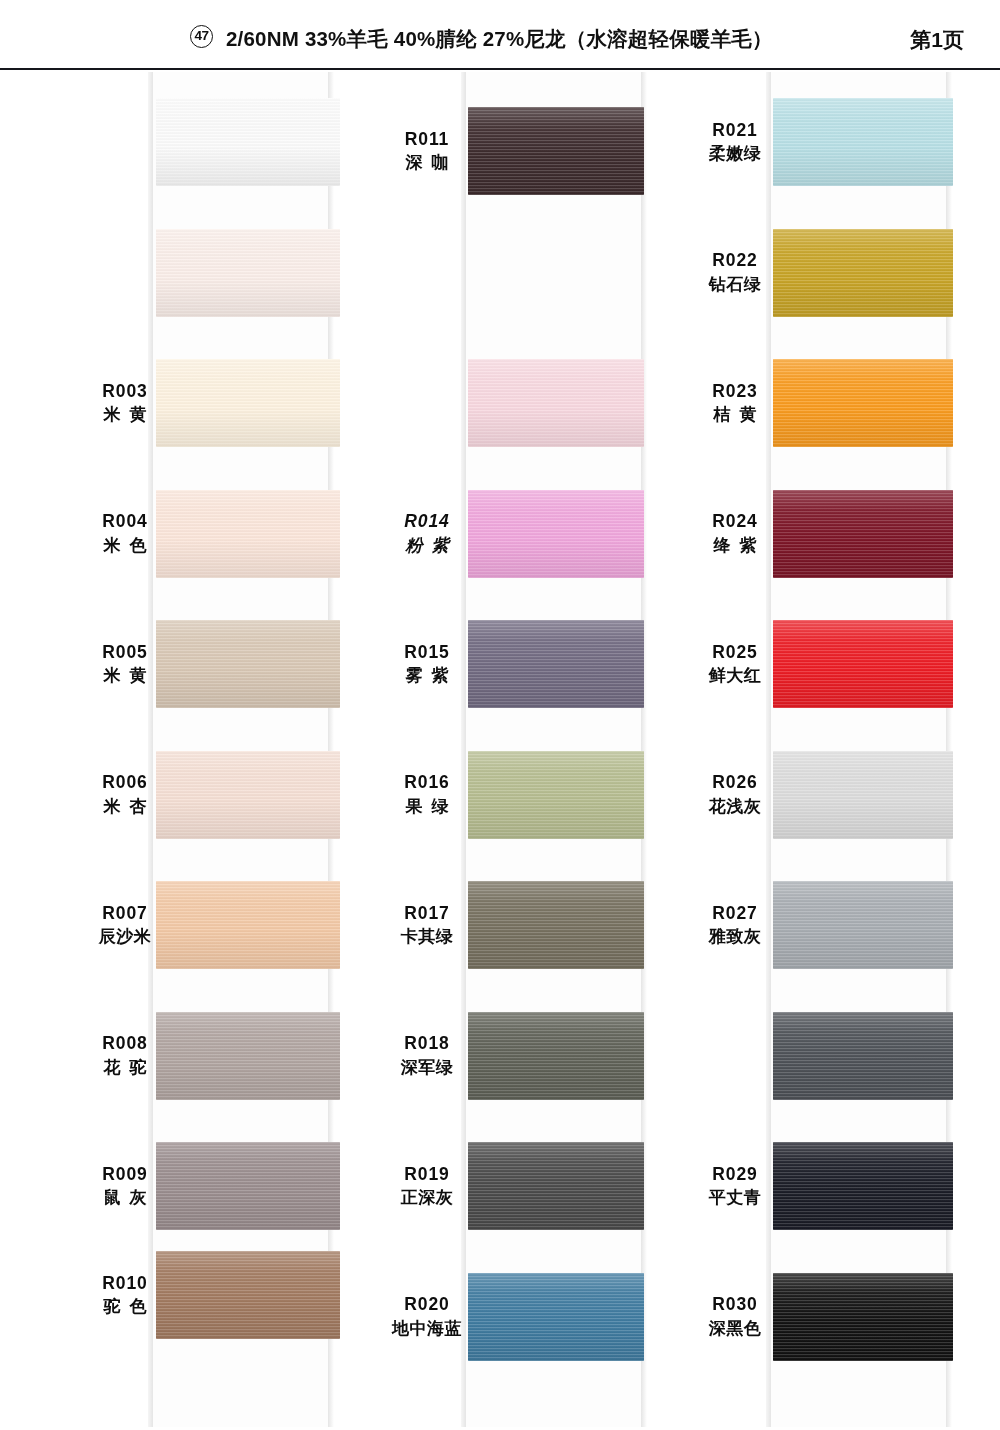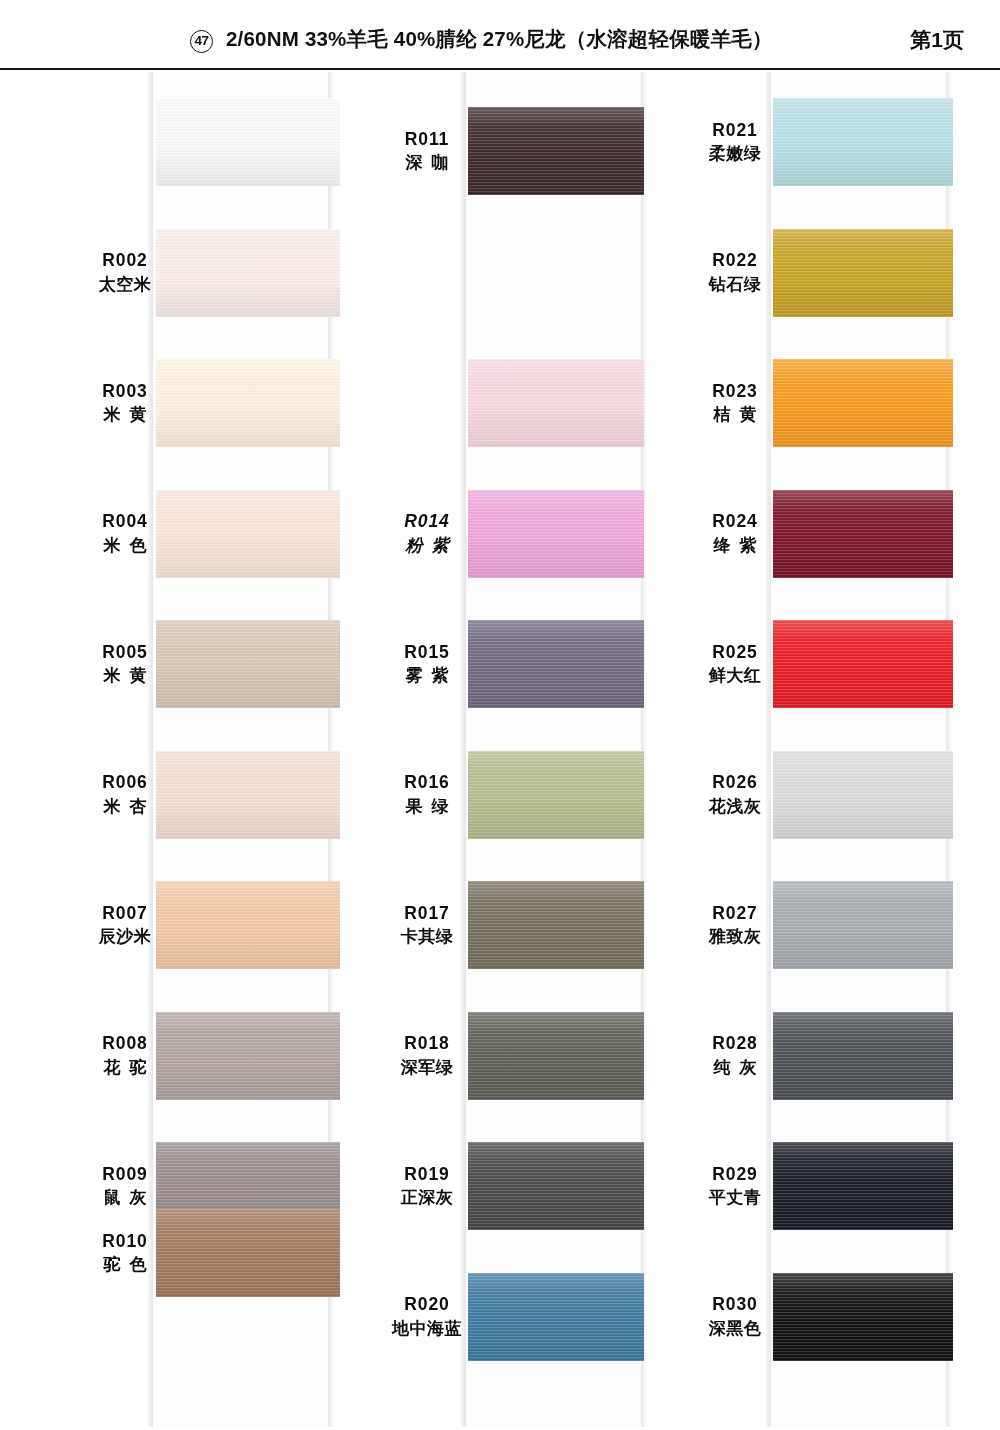--- a/index.html
+++ b/index.html
@@ -29,21 +29,21 @@
     position: absolute;
     left: 0; top: 0;
     width: 1000px;
     height: 66px;
   }
   #header-inner {
     position: absolute;
     left: 190px;
     top: 25px;
     display: flex;
-    align-items: flex-end;
+    align-items: flex-start;
     gap: 13px;
     white-space: nowrap;
   }
   .catalog-badge {
     display: inline-flex;
     align-items: center;
     justify-content: center;
     width: 23px;
     height: 23px;
     border: 1.6px solid #111;
@@ -221,24 +221,20 @@
   <div class="color-col c1">
       <div class="swatch-row" style="top: 78px;">
         <div class="swatch" style="background: rgb(251, 251, 251);">
           <div class="fuzz-top" style="background: rgb(251, 251, 251);"></div>
           <div class="fuzz-bot" style="background: rgb(251, 251, 251);"></div>
           <div class="threads"></div>
           <div class="sheen"></div>
         </div>
       </div>
       <div class="swatch-row" style="top: 208.5px;">
-        <div class="label-block">
-          <div class="code">R002</div>
-          <div class="cname">太空米</div>
-        </div>
         <div class="swatch" style="background: rgb(250, 238, 233);">
           <div class="fuzz-top" style="background: rgb(250, 238, 233);"></div>
           <div class="fuzz-bot" style="background: rgb(250, 238, 233);"></div>
           <div class="threads"></div>
           <div class="sheen"></div>
         </div>
       </div>
       <div class="swatch-row" style="top: 339px;">
         <div class="label-block">
           <div class="code">R003</div>
@@ -316,21 +312,21 @@
           <div class="code">R009</div>
           <div class="cname spaced">鼠灰</div>
         </div>
         <div class="swatch" style="background: rgb(154, 141, 142);">
           <div class="fuzz-top" style="background: rgb(154, 141, 142);"></div>
           <div class="fuzz-bot" style="background: rgb(154, 141, 142);"></div>
           <div class="threads"></div>
           <div class="sheen"></div>
         </div>
       </div>
-      <div class="swatch-row" style="top: 1189px;">
+      <div class="swatch-row" style="top: 1231px;">
         <div class="label-block">
           <div class="code">R010</div>
           <div class="cname spaced">驼色</div>
         </div>
         <div class="swatch" style="background: rgb(162, 122, 96);">
           <div class="fuzz-top" style="background: rgb(162, 122, 96);"></div>
           <div class="fuzz-bot" style="background: rgb(162, 122, 96);"></div>
           <div class="threads"></div>
           <div class="sheen"></div>
         </div>
@@ -521,24 +517,20 @@
           <div class="cname">雅致灰</div>
         </div>
         <div class="swatch" style="background: rgb(168, 173, 178);">
           <div class="fuzz-top" style="background: rgb(168, 173, 178);"></div>
           <div class="fuzz-bot" style="background: rgb(168, 173, 178);"></div>
           <div class="threads"></div>
           <div class="sheen"></div>
         </div>
       </div>
       <div class="swatch-row" style="top: 991.5px;">
-        <div class="label-block">
-          <div class="code">R028</div>
-          <div class="cname spaced">纯灰</div>
-        </div>
         <div class="swatch" style="background: rgb(77, 81, 87);">
           <div class="fuzz-top" style="background: rgb(77, 81, 87);"></div>
           <div class="fuzz-bot" style="background: rgb(77, 81, 87);"></div>
           <div class="threads"></div>
           <div class="sheen"></div>
         </div>
       </div>
       <div class="swatch-row" style="top: 1122px;">
         <div class="label-block">
           <div class="code">R029</div>

